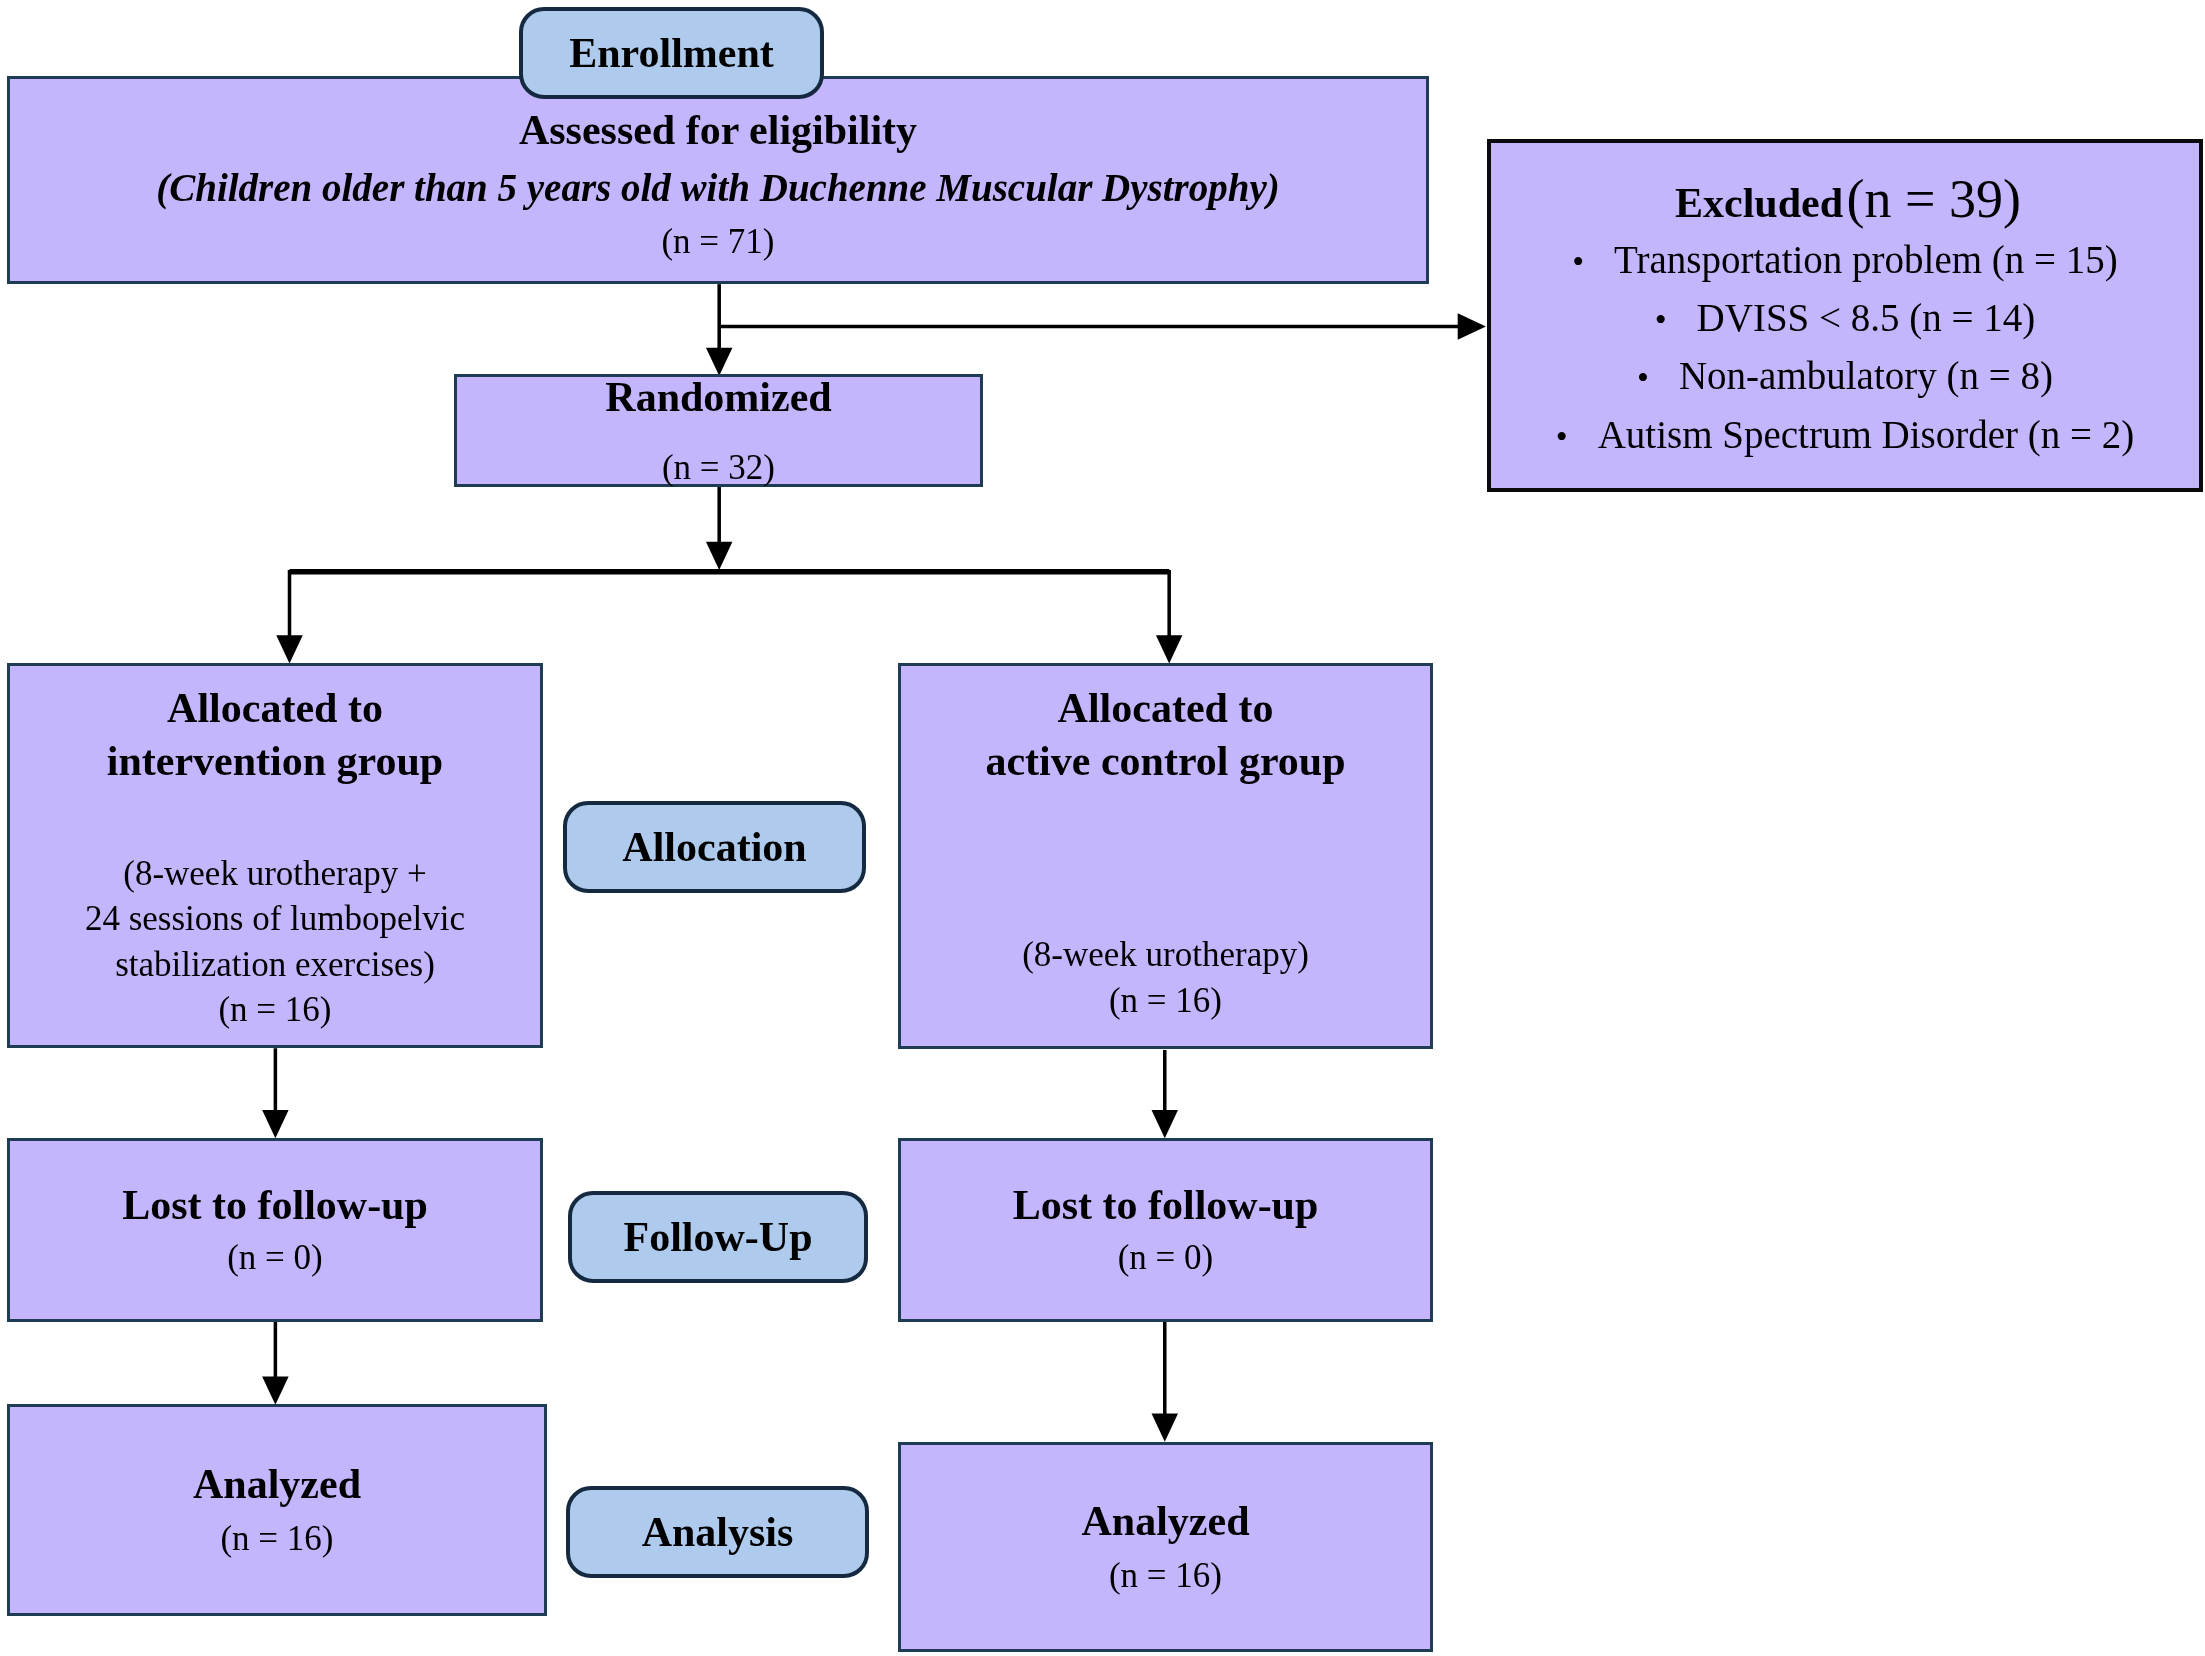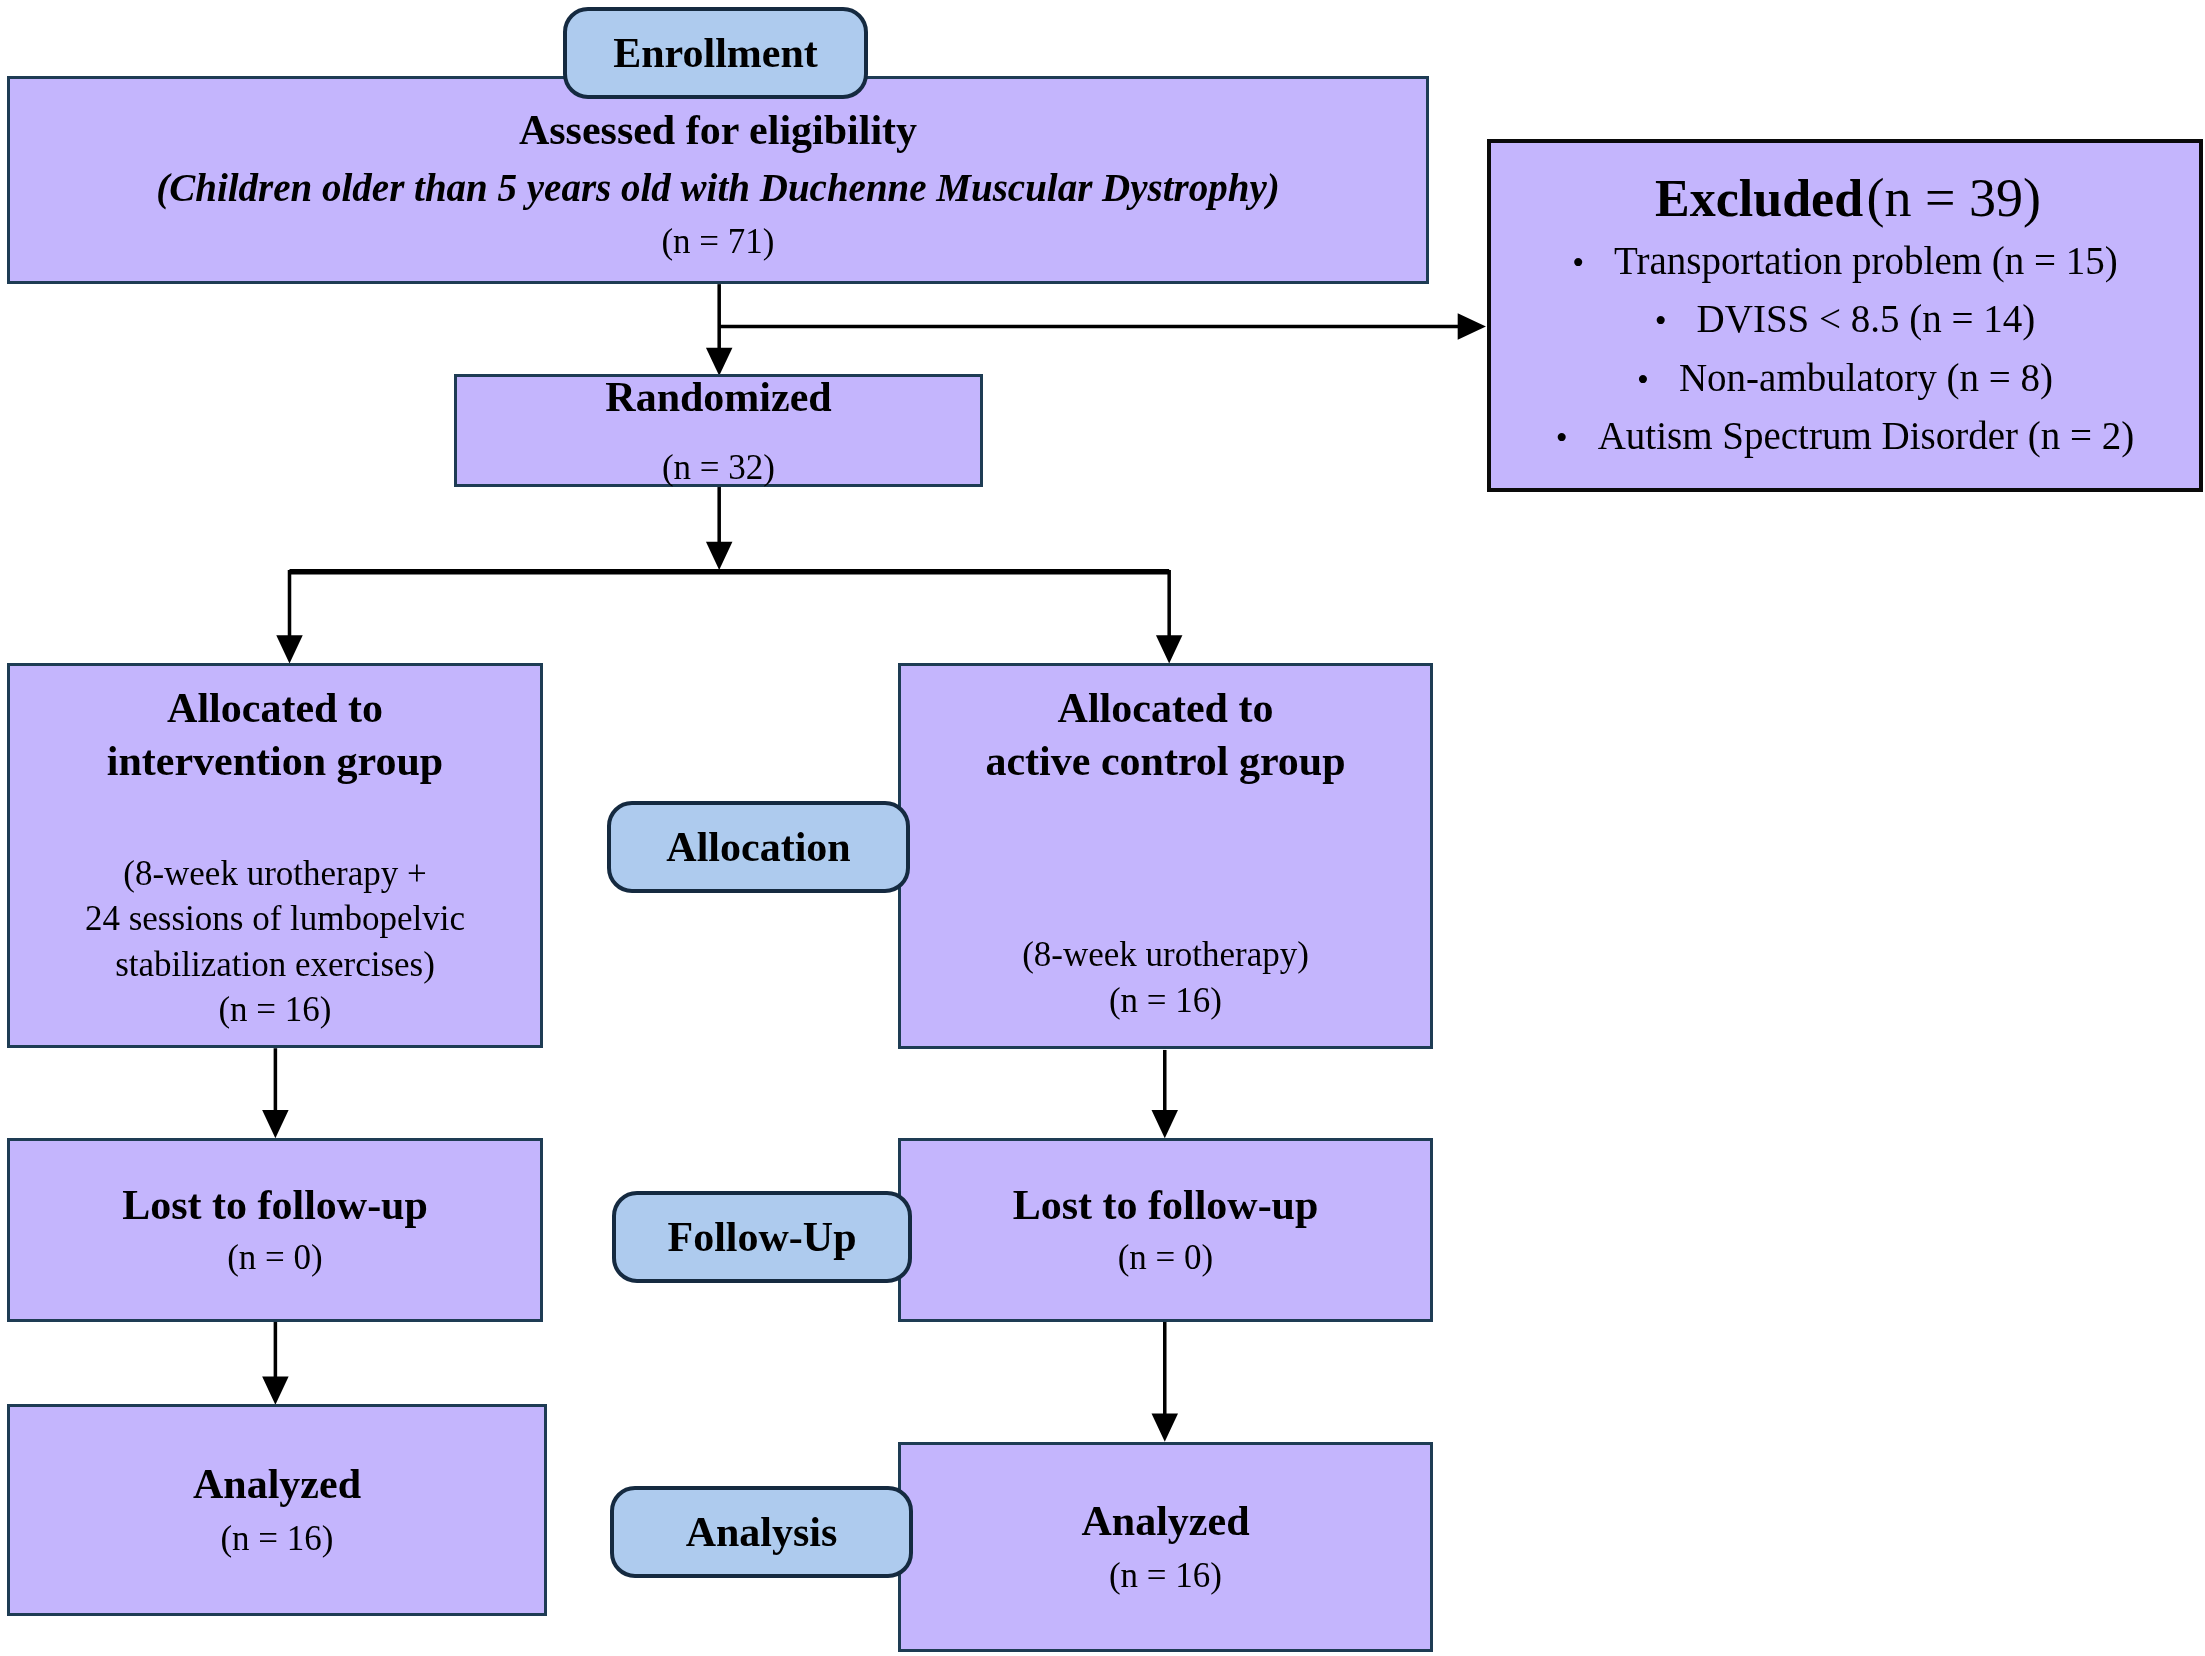--- a/index.html
+++ b/index.html
@@ -38,41 +38,41 @@
   .box-subtitle{font-weight:bold;font-style:italic;font-size:39px;line-height:1.25;}
   .n-line{font-size:35px;line-height:1.3;}
   .body-line{font-size:35px;line-height:1.3;}
   
   #box-assessed{left:7px;top:76px;width:1422px;height:208px;justify-content:center;gap:7px;padding-top:8.8px;}
   #box-excluded{
     left:1487px;top:139px;width:716px;height:353px;
     border:4.4px solid var(--excluded-border);
     justify-content:center;gap:1.8px;
   }
-  #box-excluded .box-title{font-size:52px;display:inline;margin-left:6px;}
+  #box-excluded .box-title{font-size:42px;display:inline;margin-left:6px;}
   #box-excluded .excl-n{font-size:54px;font-weight:normal;}
   .reason{display:flex;align-items:baseline;justify-content:center;font-size:39px;line-height:1.45;}
   .reason .bullet{font-size:34px;margin-right:30px;}
   #box-randomized{left:454px;top:374px;width:529px;height:113px;justify-content:center;gap:21px;}
   #box-intervention{left:7px;top:663px;width:536px;height:385px;padding:16px 8.8px 12.4px;}
   #box-control{left:898px;top:663px;width:535px;height:386px;padding:16px 8.8px 23px;}
   .alloc-body{margin-top:auto;}
   #box-lost-intervention{left:7px;top:1138px;width:536px;height:184px;justify-content:center;gap:3.5px;}
   #box-lost-control{left:898px;top:1138px;width:535px;height:184px;justify-content:center;gap:3.5px;}
   #box-analyzed-intervention{left:7px;top:1404px;width:540px;height:212px;justify-content:center;gap:5.3px;}
   #box-analyzed-control{left:898px;top:1442px;width:535px;height:210px;justify-content:center;gap:5.3px;}
   
   .stage-badge{
     position:absolute;z-index:5;
     background:var(--badge-fill);
     border:4.4px solid var(--badge-border);
     border-radius:25px;
     box-sizing:border-box;
     display:flex;align-items:center;justify-content:center;
-    font-weight:bold;font-size:42px;margin-left:44px;
+    font-weight:bold;font-size:42px;
   }
   #badge-enrollment{left:519px;top:7px;width:305px;height:92px;}
   #badge-allocation{left:563px;top:801px;width:303px;height:92px;}
   #badge-followup{left:568px;top:1191px;width:300px;height:92px;}
   #badge-analysis{left:566px;top:1486px;width:303px;height:92px;}
 </style>
 </head>
 <body>
 
 <div id="stage">

